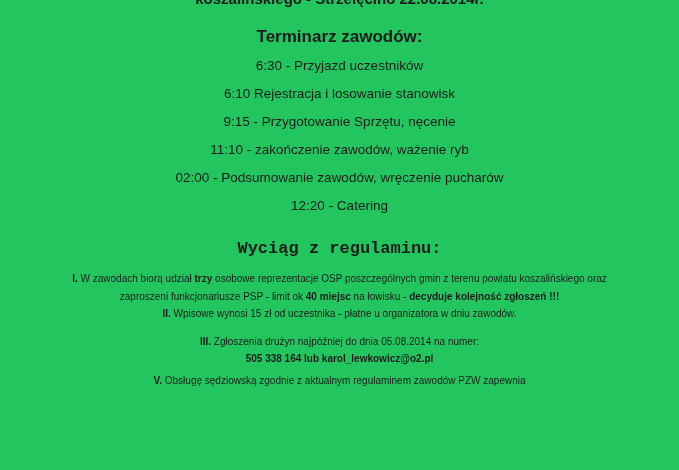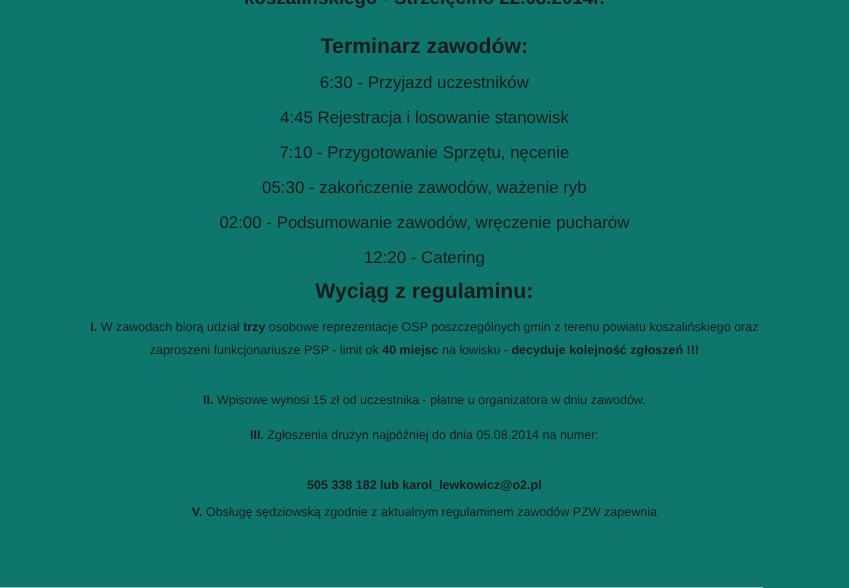--- a/index.html
+++ b/index.html
@@ -10,21 +10,21 @@
   body {
     width: 679px;
     height: 470px;
     overflow: hidden;
     font-family: "Liberation Sans", sans-serif;
     color: #1b1b1b;
   }
   .page {
     width: 679px;
     height: 470px;
-    background: #0f766e;
+    background: #22c55e;
     text-align: center;
     position: relative;
   }
   
   .cutoff {
     height: 10px;
     overflow: hidden;
   }
   .cutoff-text {
     font-weight: bold;
@@ -33,59 +33,59 @@
     margin-top: -11px;
     white-space: nowrap;
   }
   h1.doc-heading, h2.doc-heading {
     font-size: 17px;
     font-weight: bold;
     margin: 0;
     line-height: 22px;
   }
   h1.doc-heading { margin-top: 16px; margin-bottom: 4px; }
-  h2.doc-heading { margin-top: 2px; }
+  h2.doc-heading { margin-top: 18px; font-family: Liberation Mono, monospace; }
   .schedule-item {
     font-size: 13.5px;
     line-height: 28px;
     height: 28px;
   }
   .reg-paragraph {
     font-size: 10px;
     line-height: 17.5px;
     max-width: 580px;
     margin: 10px auto 0 auto;
   }
-  .reg-paragraph.tight { margin-top: 23px; }
+  .reg-paragraph.tight { margin-top: 0; }
   .reg-paragraph.last { margin-top: 4px; }
   .reg-paragraph b, .cutoff-text b { font-weight: bold; }
 </style>
 </head>
 <body>
 
 <div class="page">
 
   <div class="cutoff">
     <div class="cutoff-text">koszalińskiego - Strzelęcino 22.08.2014r.</div>
   </div>
 
   <h1 class="doc-heading">Terminarz zawodów:</h1>
 
   <div id="schedule-list">
       <div class="schedule-item">6:30 - Przyjazd uczestników</div>
-      <div class="schedule-item">4:45 Rejestracja i losowanie stanowisk</div>
-      <div class="schedule-item">7:10 - Przygotowanie Sprzętu, nęcenie</div>
-      <div class="schedule-item">05:30 - zakończenie zawodów, ważenie ryb</div>
+      <div class="schedule-item">6:10 Rejestracja i losowanie stanowisk</div>
+      <div class="schedule-item">9:15 - Przygotowanie Sprzętu, nęcenie</div>
+      <div class="schedule-item">11:10 - zakończenie zawodów, ważenie ryb</div>
       <div class="schedule-item">02:00 - Podsumowanie zawodów, wręczenie pucharów</div>
       <div class="schedule-item">12:20 - Catering</div>
     </div>
 
   <h2 class="doc-heading">Wyciąg z regulaminu:</h2>
 
   <div id="regulations-list">
       <div class="reg-paragraph"><b>I.</b><span> W zawodach biorą udział </span><b>trzy</b><span> osobowe reprezentacje OSP poszczególnych gmin z terenu powiatu koszalińskiego oraz zaproszeni funkcjonariusze PSP - limit ok </span><b>40 miejsc</b><span> na łowisku - </span><b>decyduje kolejność zgłoszeń !!!</b></div>
       <div class="reg-paragraph tight"><b>II.</b><span> Wpisowe wynosi 15 zł od uczestnika - płatne u organizatora w dniu zawodów.</span></div>
       <div class="reg-paragraph"><b>III.</b><span> Zgłoszenia drużyn najpóźniej do dnia 05.08.2014 na numer:</span></div>
-      <div class="reg-paragraph tight"><b>505 338 182 lub karol_lewkowicz@o2.pl</b></div>
+      <div class="reg-paragraph tight"><b>505 338 164 lub karol_lewkowicz@o2.pl</b></div>
       <div class="reg-paragraph last"><b>V.</b><span> Obsługę sędziowską zgodnie z aktualnym regulaminem zawodów PZW zapewnia</span></div>
     </div>
 
 </div>
 
 </body></html>

